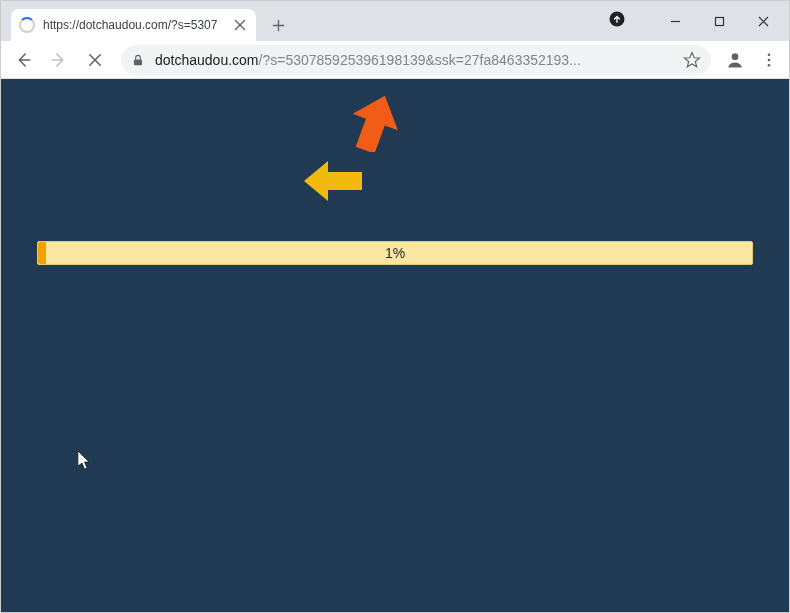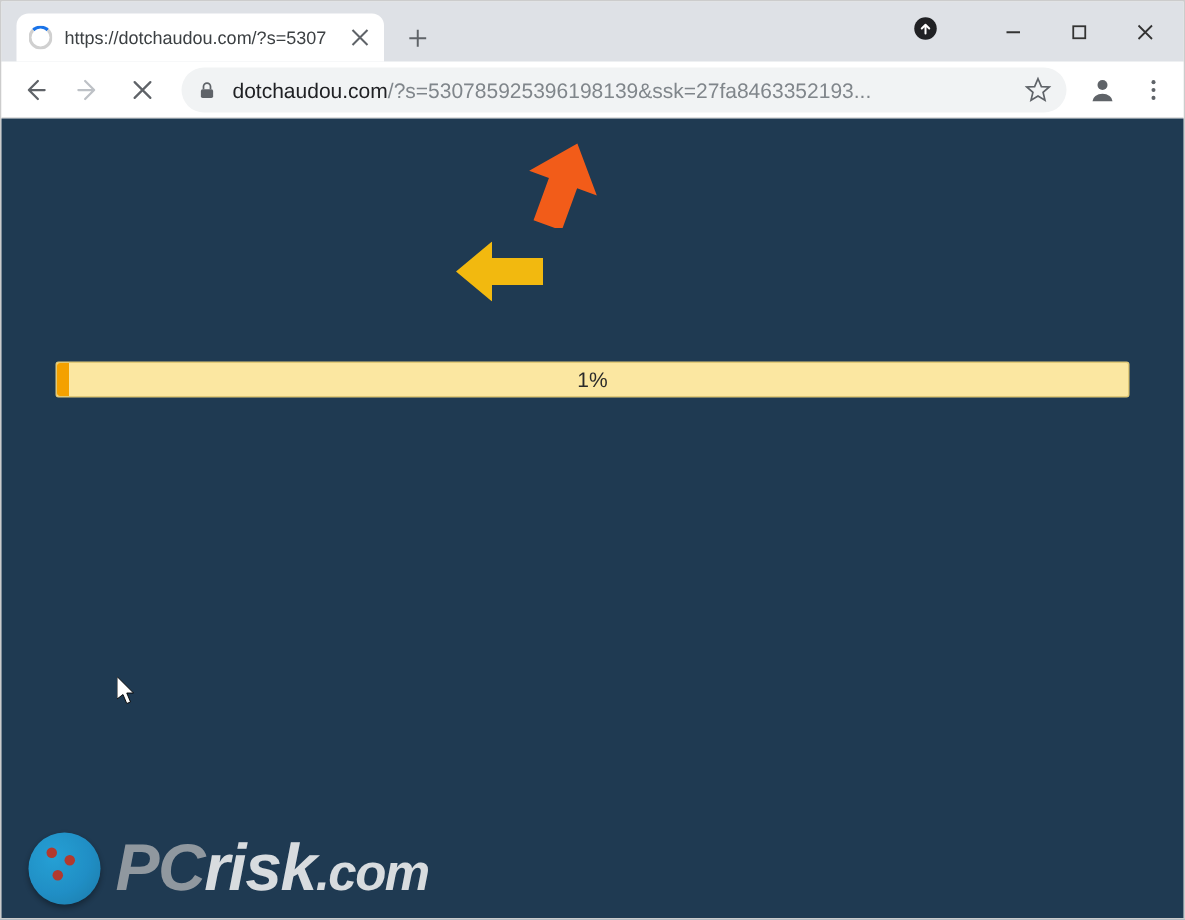--- a/index.html
+++ b/index.html
@@ -180,22 +180,16 @@
       <div class="progress-fill"></div>
       <span class="progress-text">1%</span>
     </div>
 
     <div class="cursor-img">
       <svg viewBox="0 0 14 20">
           <path d="M0 0 L0 15 L4 12 L6.5 18 L9 17 L6.5 11 L11 11 Z" fill="#fff" stroke="#000" stroke-width="0.6"></path>
         </svg>
     </div>
 
-    <div class="watermark">
-      <div class="wm-logo"></div>
-      <div class="wm-text">
-        <span class="wm-pc">PC</span><span class="wm-risk">risk</span><span class="wm-com">.com</span>
-      </div>
-    </div>
 
   </div>
 
 </div>
 
 </body></html>

